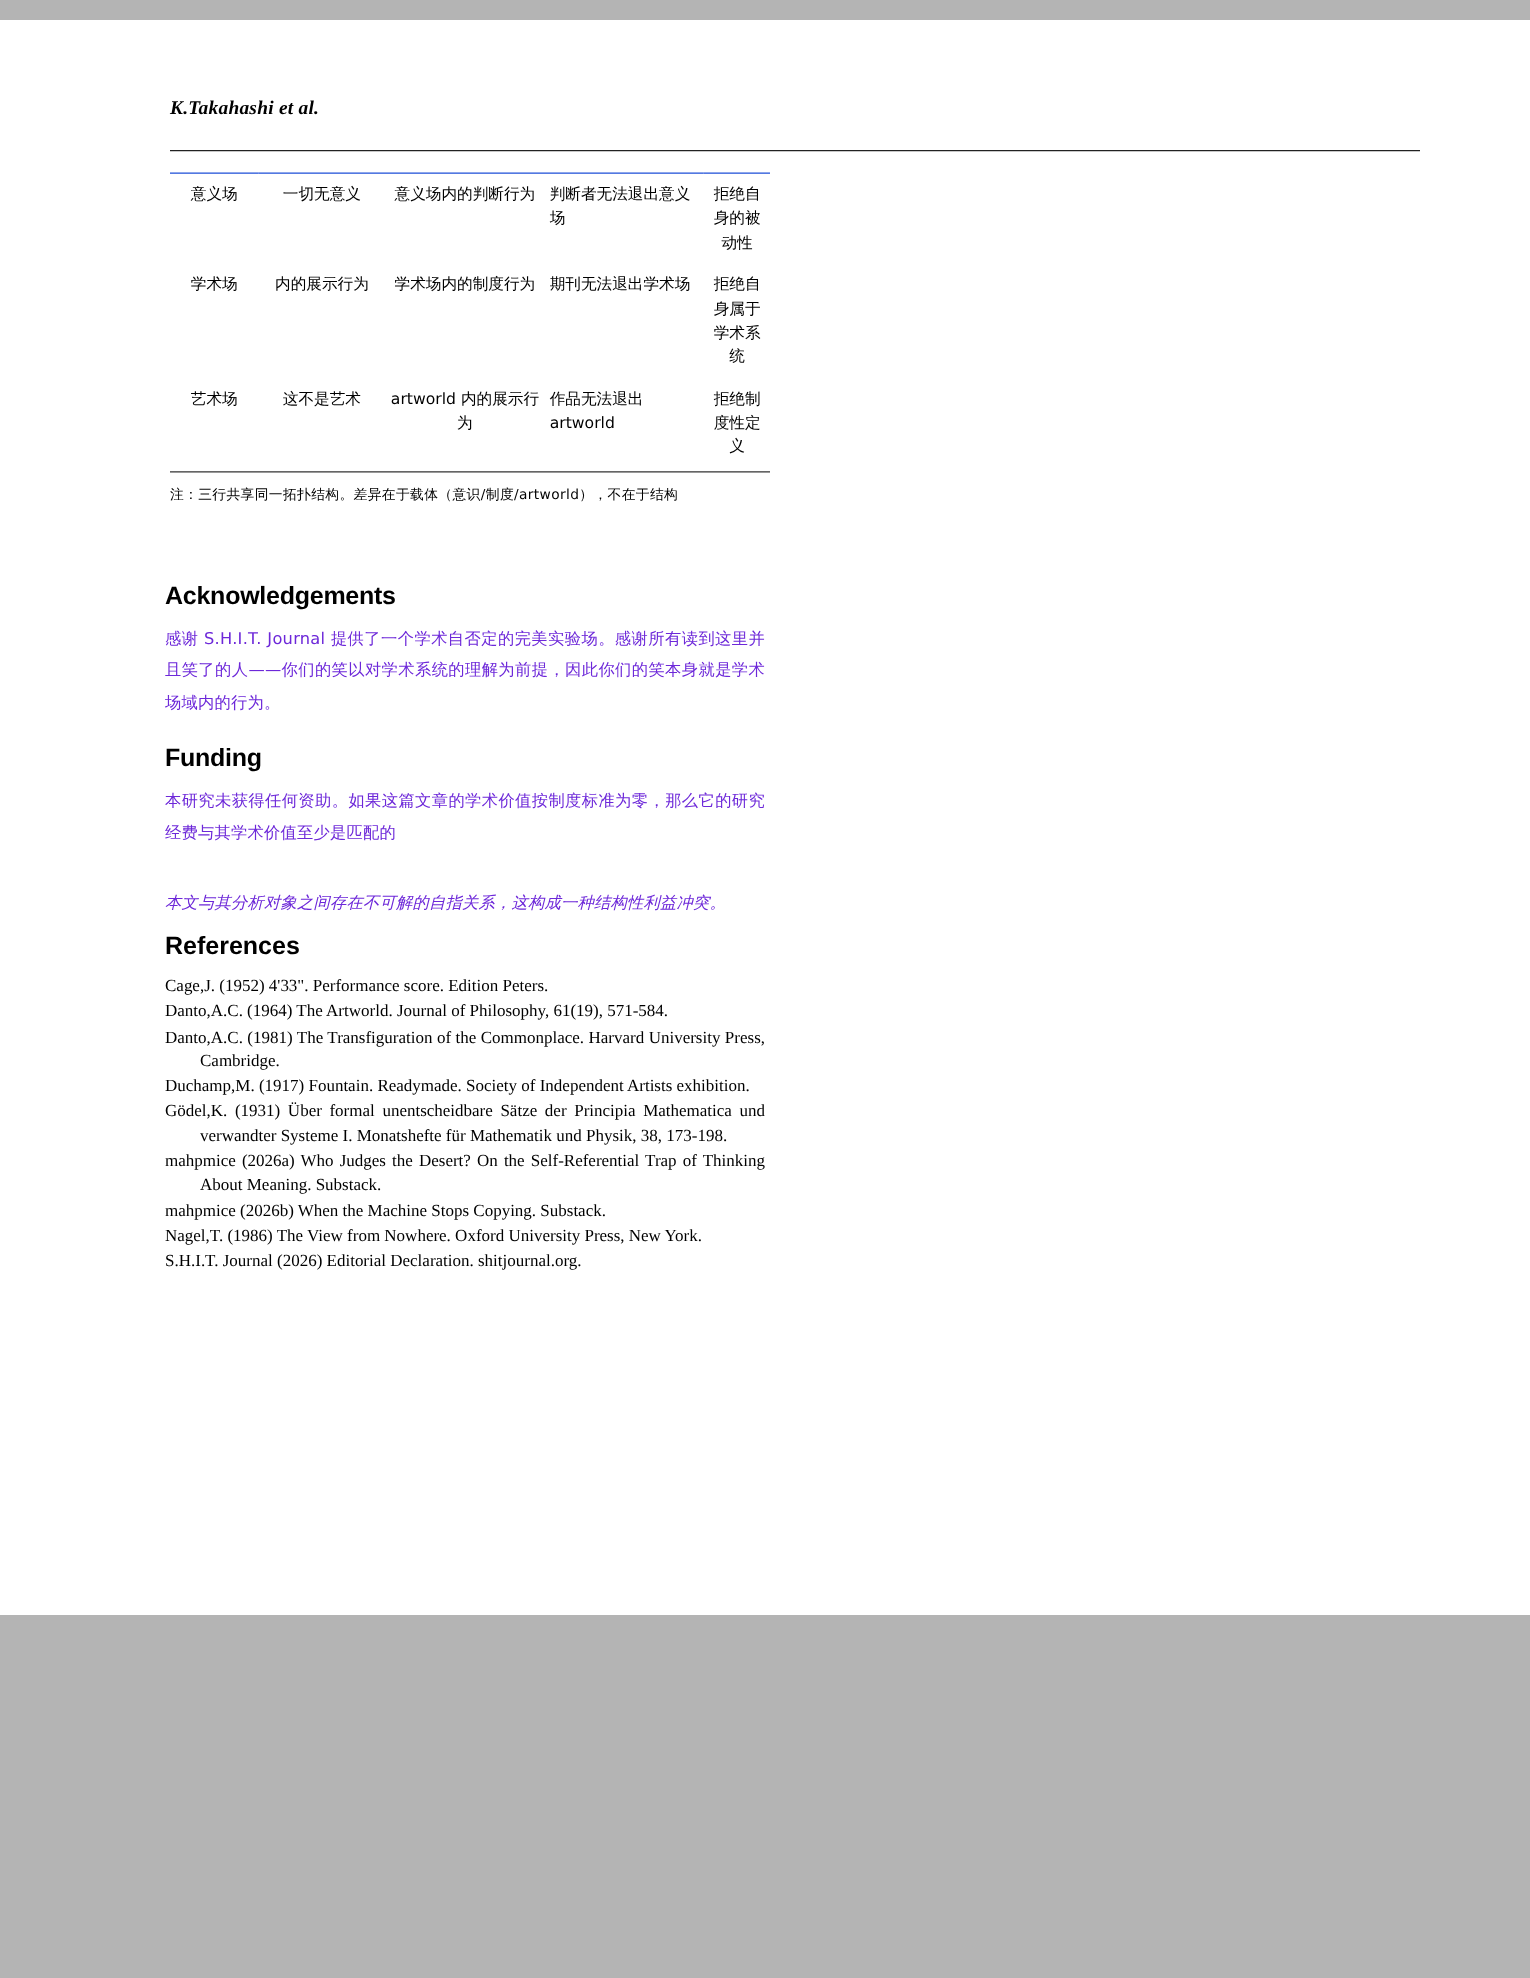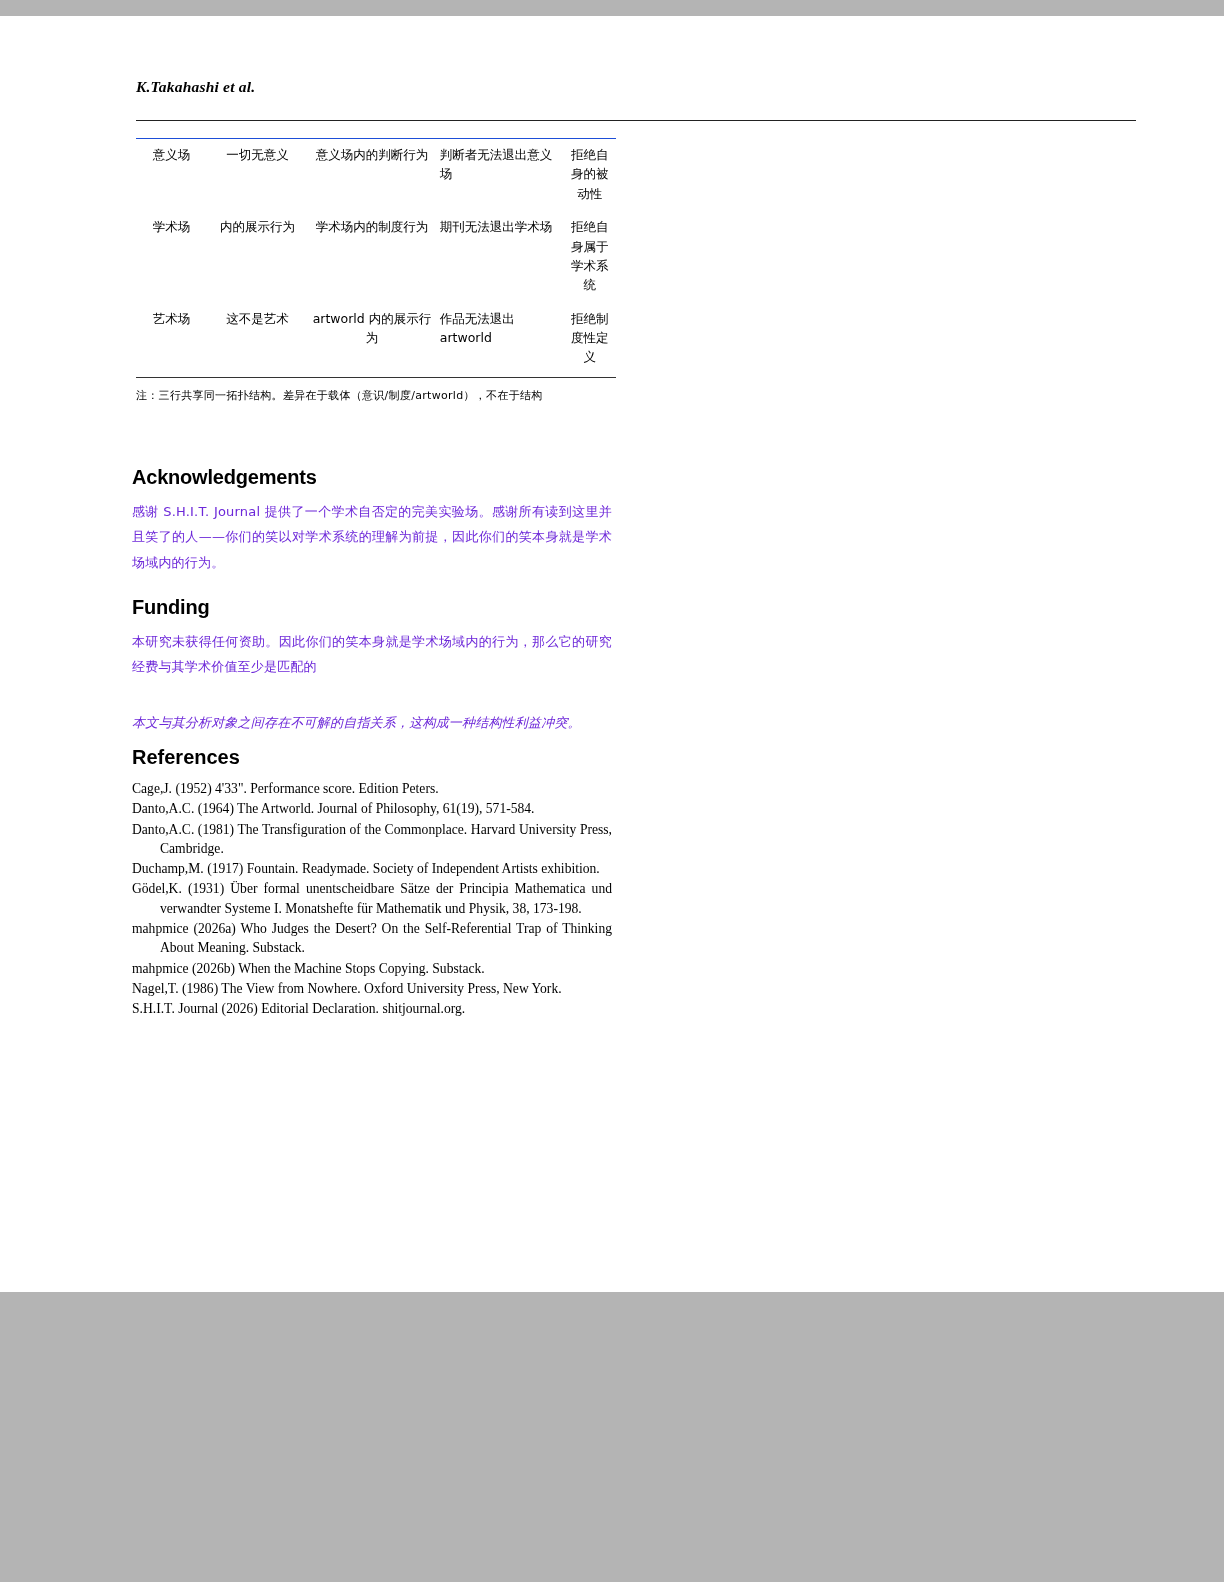--- a/index.html
+++ b/index.html
@@ -172,21 +172,21 @@
     <div class="tbl-note">注：三行共享同一拓扑结构。差异在于载体（意识/制度/artworld），不在于结构</div>
   </div>
 
   <div class="sec" style="top: 450px;">
     <h2 class="sec-title">Acknowledgements</h2>
     <div class="sec-body">感谢 S.H.I.T. Journal 提供了一个学术自否定的完美实验场。感谢所有读到这里并且笑了的人——你们的笑以对学术系统的理解为前提，因此你们的笑本身就是学术场域内的行为。</div>
   </div>
 
   <div class="sec" style="top: 580px;">
     <h2 class="sec-title">Funding</h2>
-    <div class="sec-body">本研究未获得任何资助。因此你们的笑本身就是学术场域内的行为，那么它的研究经费与其学术价值至少是匹配的</div>
+    <div class="sec-body">本研究未获得任何资助。如果这篇文章的学术价值按制度标准为零，那么它的研究经费与其学术价值至少是匹配的</div>
     <div class="sec-body italic" style="margin-top: 30px;">本文与其分析对象之间存在不可解的自指关系，这构成一种结构性利益冲突。</div>
   </div>
 
   <div class="sec" style="top: 730px;">
     <h2 class="refs-title">References</h2>
     <ul class="refs">
       <li>Cage,J. (1952) 4'33". Performance score. Edition Peters.</li>
       <li>Danto,A.C. (1964) The Artworld. Journal of Philosophy, 61(19), 571-584.</li>
       <li>Danto,A.C. (1981) The Transfiguration of the Commonplace. Harvard University Press, Cambridge.</li>
       <li>Duchamp,M. (1917) Fountain. Readymade. Society of Independent Artists exhibition.</li>

